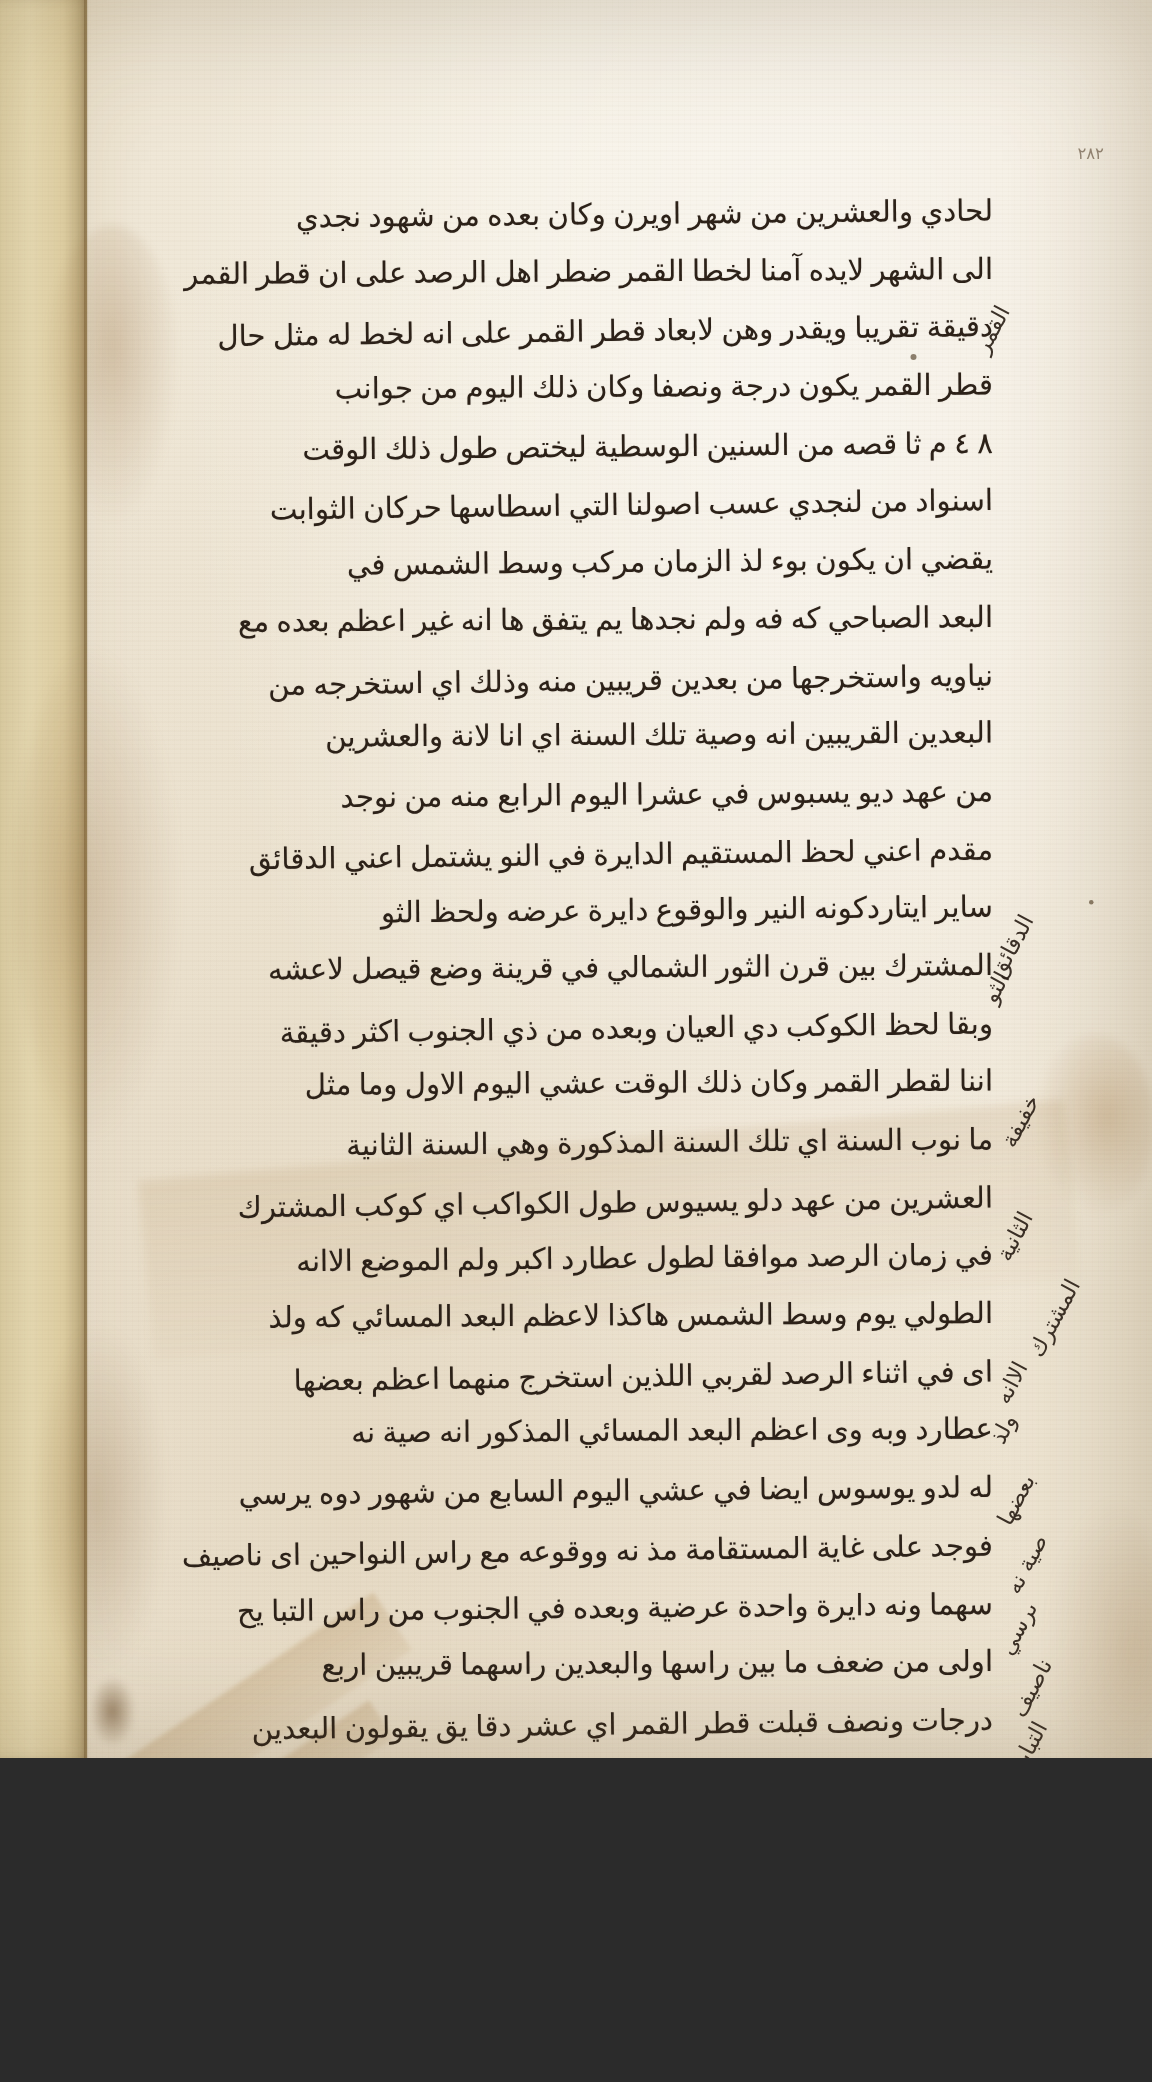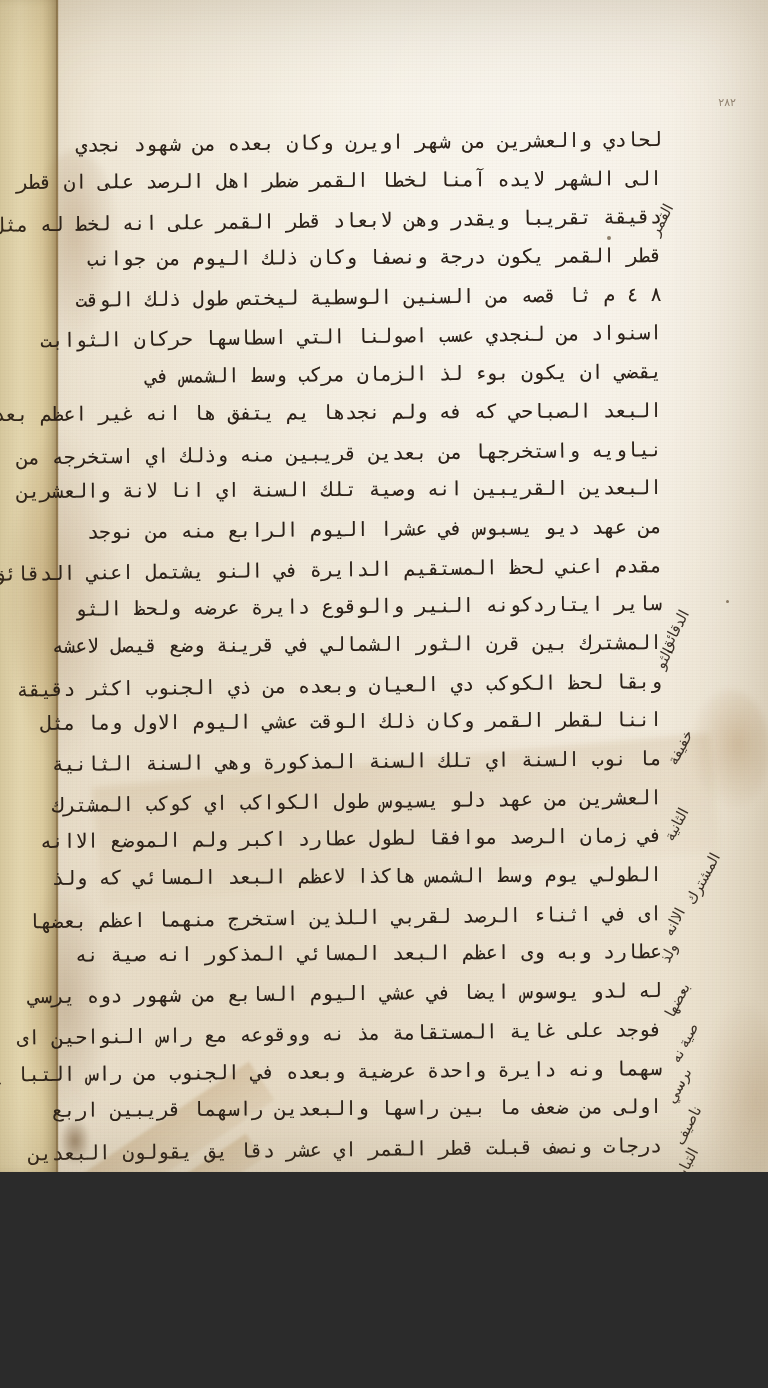--- a/index.html
+++ b/index.html
@@ -117,21 +117,21 @@
     font-family: "DejaVu Sans", sans-serif;
   }
 
   .text-block {
     position: absolute;
     left: 84px;
     top: 132px;
     width: 578px;
     direction: rtl;
     text-align: justify;
-    font-family: Liberation Mono, monospace;
+    font-family: Liberation Serif, serif;
   }
 
   .line {
     display: block;
     white-space: nowrap;
     color: #2c2118;
     font-size: 19.5px;
     line-height: 1.0;
     margin-bottom: 19.2px;
     letter-spacing: -0.4px;

